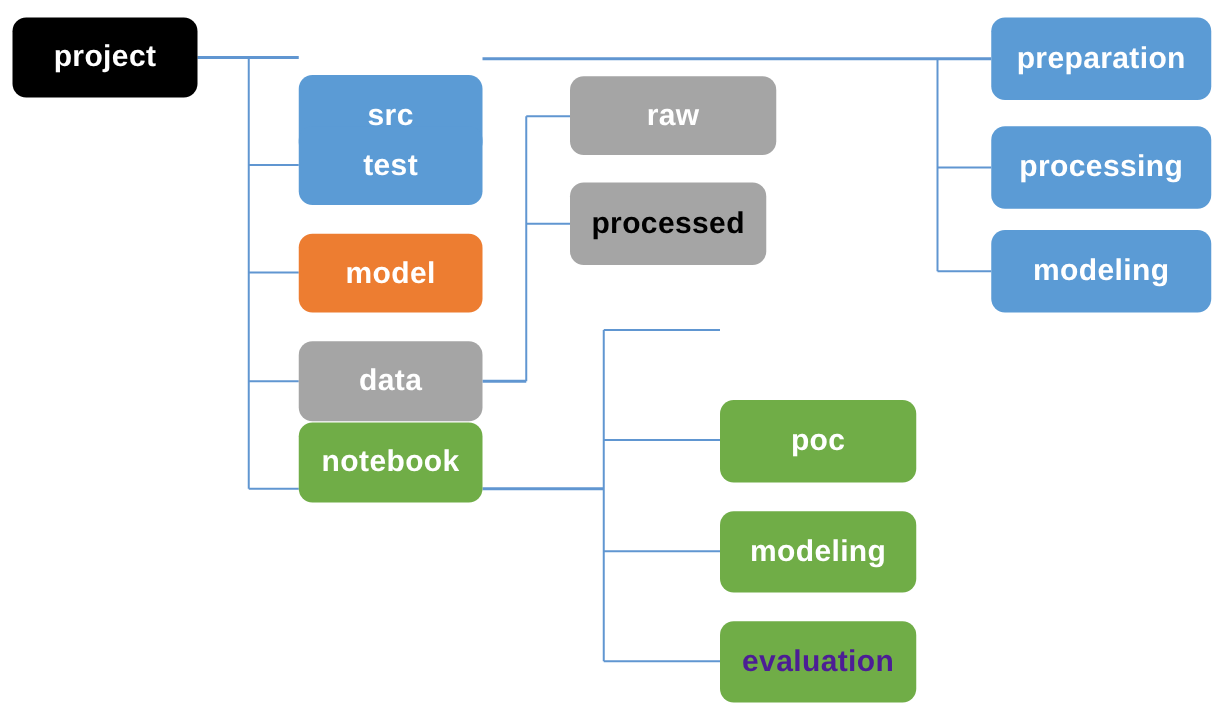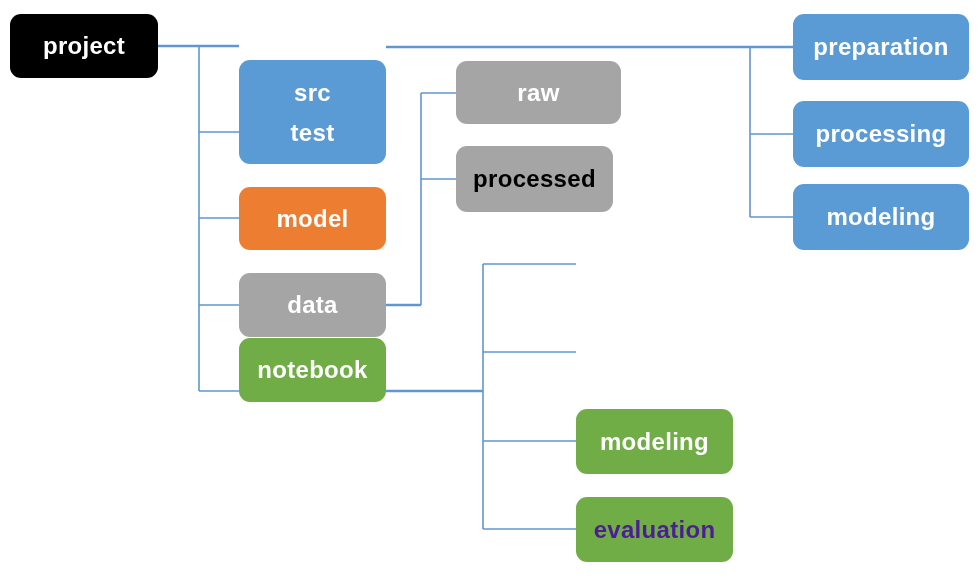--- a/index.html
+++ b/index.html
@@ -74,20 +74,21 @@
 
   <div class="node" style="left: 239px; top: 14px; width: 147px; height: 65px; background-color: rgb(91, 155, 213); color: rgb(255, 255, 255); margin-top: 46px;">src</div>
   <div class="node" style="left: 239px; top: 101px; width: 147px; height: 63px; background-color: rgb(91, 155, 213); color: rgb(255, 255, 255);">test</div>
   <div class="node" style="left: 239px; top: 187px; width: 147px; height: 63px; background-color: rgb(237, 125, 49); color: rgb(255, 255, 255);">model</div>
   <div class="node" style="left: 239px; top: 273px; width: 147px; height: 64px; background-color: rgb(165, 165, 165); color: rgb(255, 255, 255);">data</div>
   <div class="node" style="left: 239px; top: 338px; width: 147px; height: 64px; background-color: rgb(112, 173, 71); color: rgb(255, 255, 255);">notebook</div>
 
   <div class="node" style="left: 456px; top: 61px; width: 165px; height: 63px; background-color: rgb(165, 165, 165); color: rgb(255, 255, 255);">raw</div>
   <div class="node" style="left: 456px; top: 146px; width: 157px; height: 66px; background-color: rgb(165, 165, 165); color: #000000;">processed</div>
 
+  <div class="node" style="left: 576px; top: 320px; width: 157px; height: 66px; background-color: rgb(112, 173, 71); color: rgb(255, 255, 255);">poc</div>
   <div class="node" style="left: 576px; top: 409px; width: 157px; height: 65px; background-color: rgb(112, 173, 71); color: rgb(255, 255, 255);">modeling</div>
   <div class="node" style="left: 576px; top: 497px; width: 157px; height: 65px; background-color: rgb(112, 173, 71); color: #4c1d95;">evaluation</div>
 
   <div class="node" style="left: 793px; top: 14px; width: 176px; height: 66px; background-color: rgb(91, 155, 213); color: rgb(255, 255, 255);">preparation</div>
   <div class="node" style="left: 793px; top: 101px; width: 176px; height: 66px; background-color: rgb(91, 155, 213); color: rgb(255, 255, 255);">processing</div>
   <div class="node" style="left: 793px; top: 184px; width: 176px; height: 66px; background-color: rgb(91, 155, 213); color: rgb(255, 255, 255);">modeling</div>
 
 </div>
 
 </body></html>

